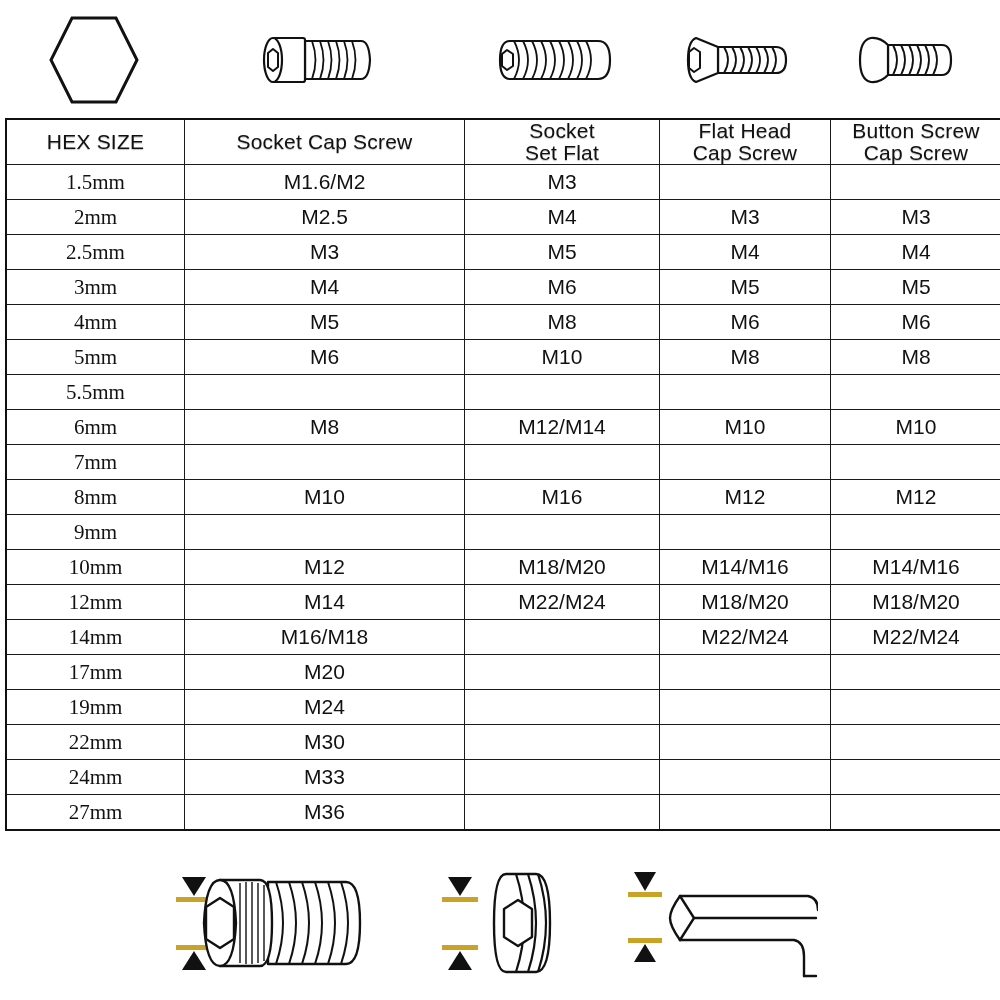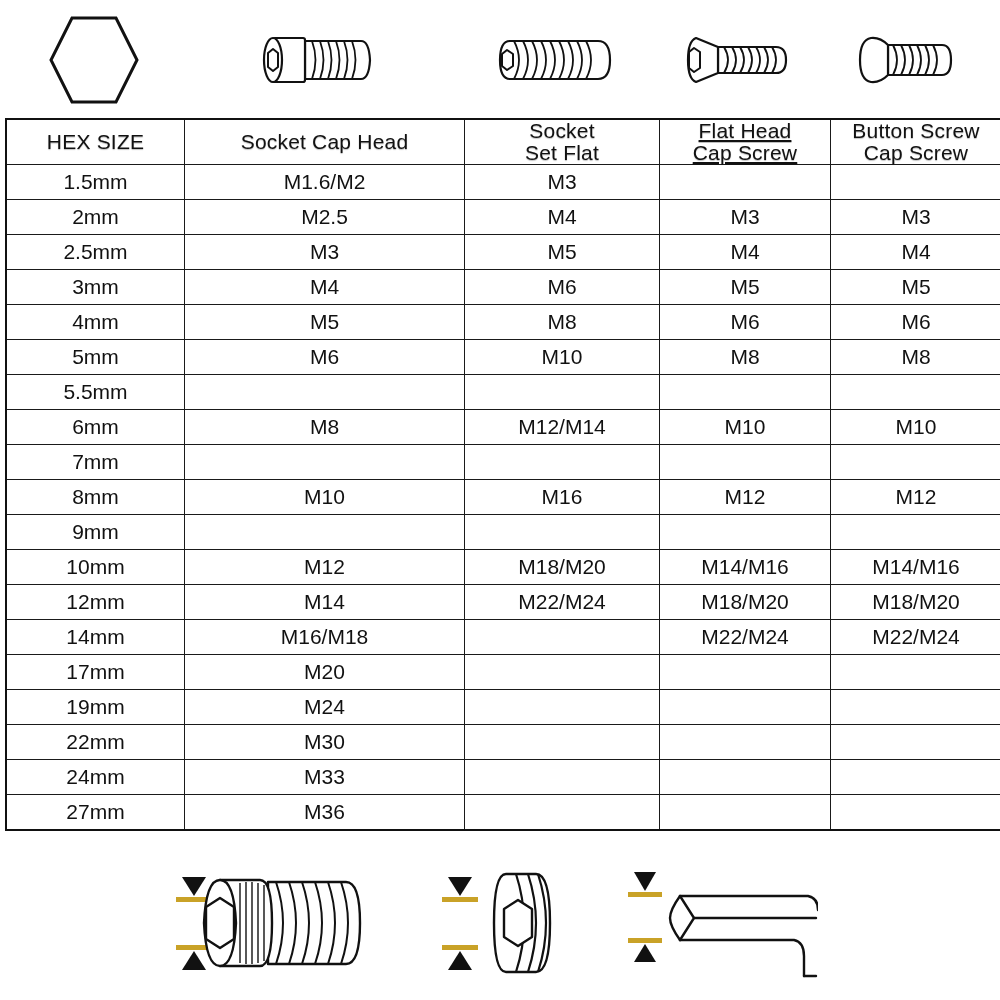--- a/index.html
+++ b/index.html
@@ -59,26 +59,26 @@
        #17569e 0%,
        #1361a4 18%,
        #0f6fa8 42%,
        #0d7ead 62%,
        #0f87b2 80%,
        #1190b6 100%);
   }
   th.h-hex  { width:177px; }
   th.h-scs  { width:279px; }
   th.h-sss  { width:194px; text-align:left; padding-left:14px;}
-  th.h-fhcs { width:170px; text-align:left; padding-left:12px;text-decoration:underline;}
+  th.h-fhcs { width:170px; text-align:left; padding-left:12px;}
   th.h-bhcs { width:170px; text-align:left; padding-left:10px;}
 
   thead th span.l2{display:block;}
 
-  td.c-hex{width:177px;}
+  td.c-hex{width:177px;font-family:Liberation Serif, serif;}
   td.c-scs{width:279px;}
   td.c-sss{width:194px;}
   td.c-fhcs{width:170px;}
   td.c-bhcs{width:170px;}
 
   
   #bottom-figs{position:absolute;left:0;top:852px;width:1000px;height:148px;}
   .fig{position:absolute;}
   #fig-cap{left:160px;top:0px;width:230px;height:148px;}
   #fig-set{left:428px;top:0px;width:185px;height:148px;}
@@ -172,21 +172,21 @@
   </div>
 </div>
 
 <table id="chart-table">
   <thead>
     <tr>
       <th class="h-hex">
         <span>HEX SIZE</span>
       </th>
       <th class="h-scs">
-        <span>Socket Cap Head</span>
+        <span>Socket Cap Screw</span>
       </th>
       <th class="h-sss">
         <span>Socket</span>
         <span class="l2">Set Flat</span>
       </th>
       <th class="h-fhcs">
         <span>Flat Head</span>
         <span class="l2">Cap Screw</span>
       </th>
       <th class="h-bhcs">

